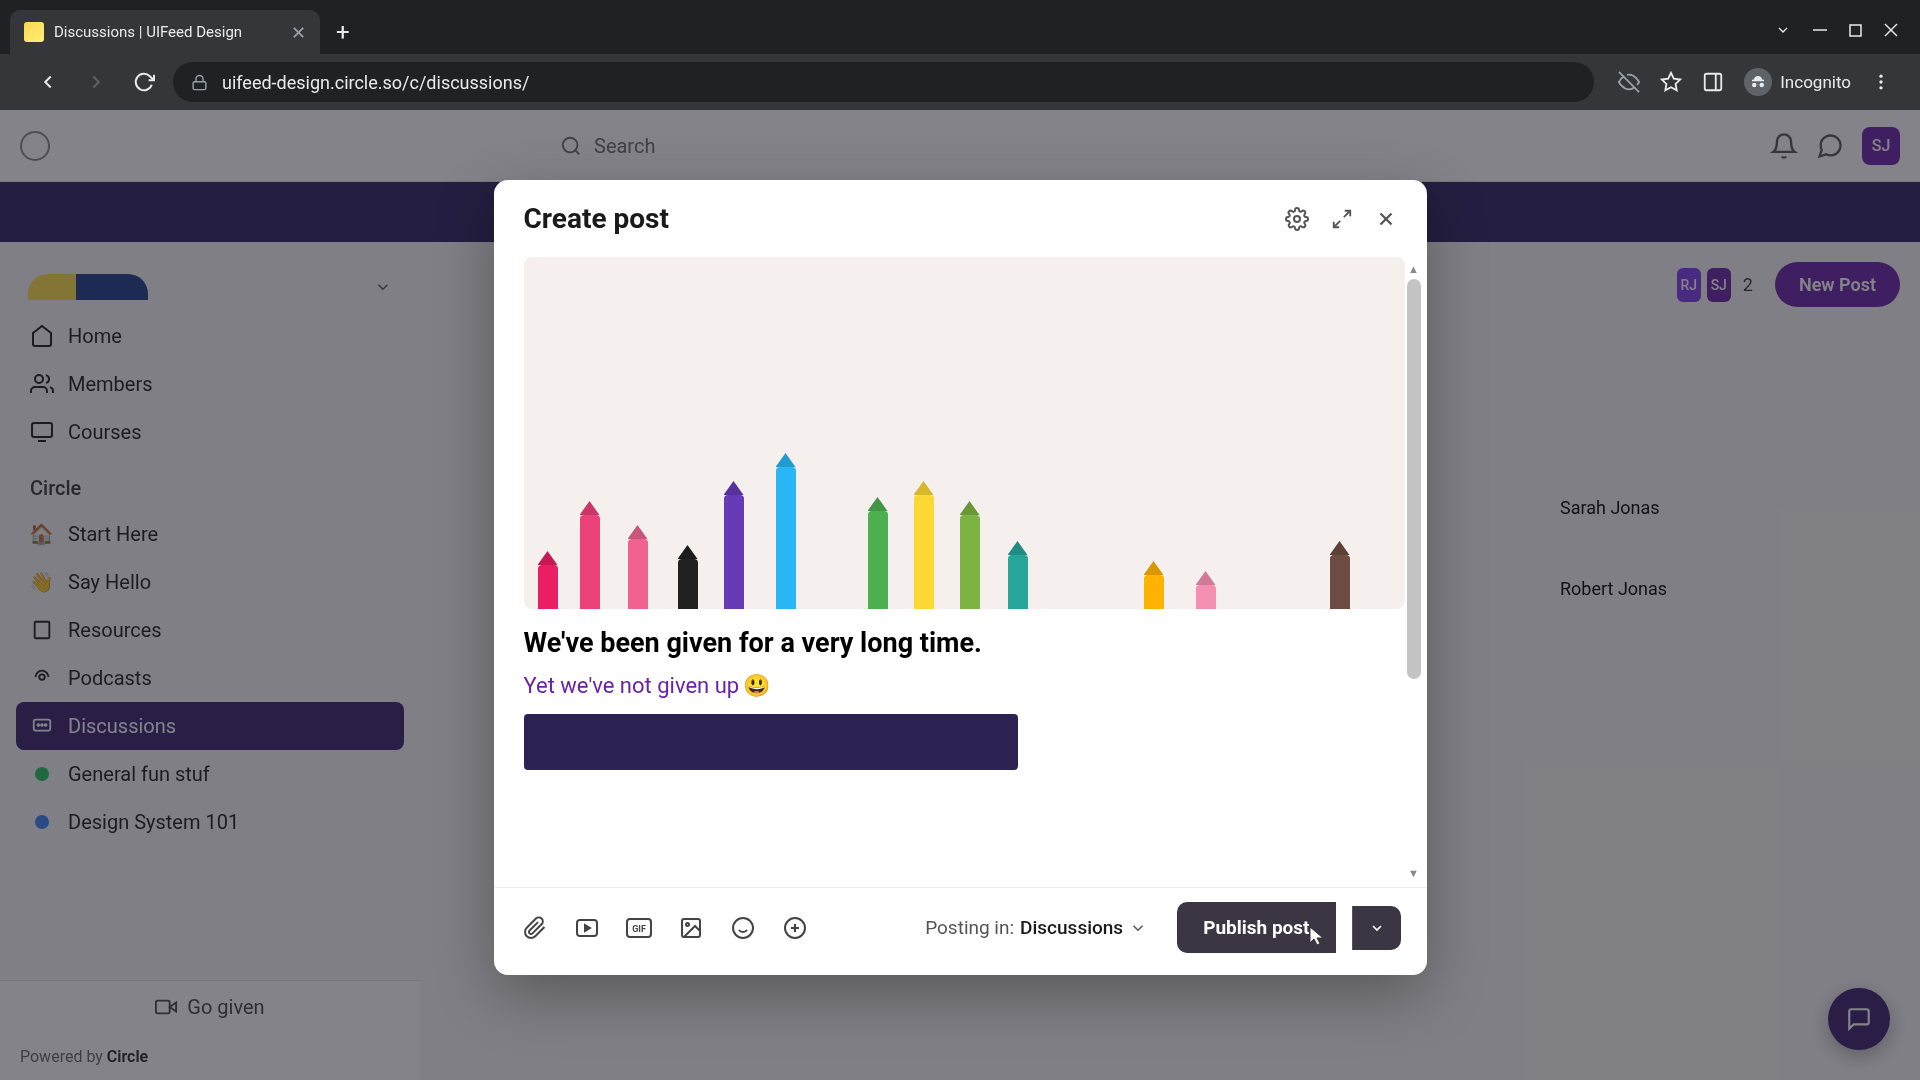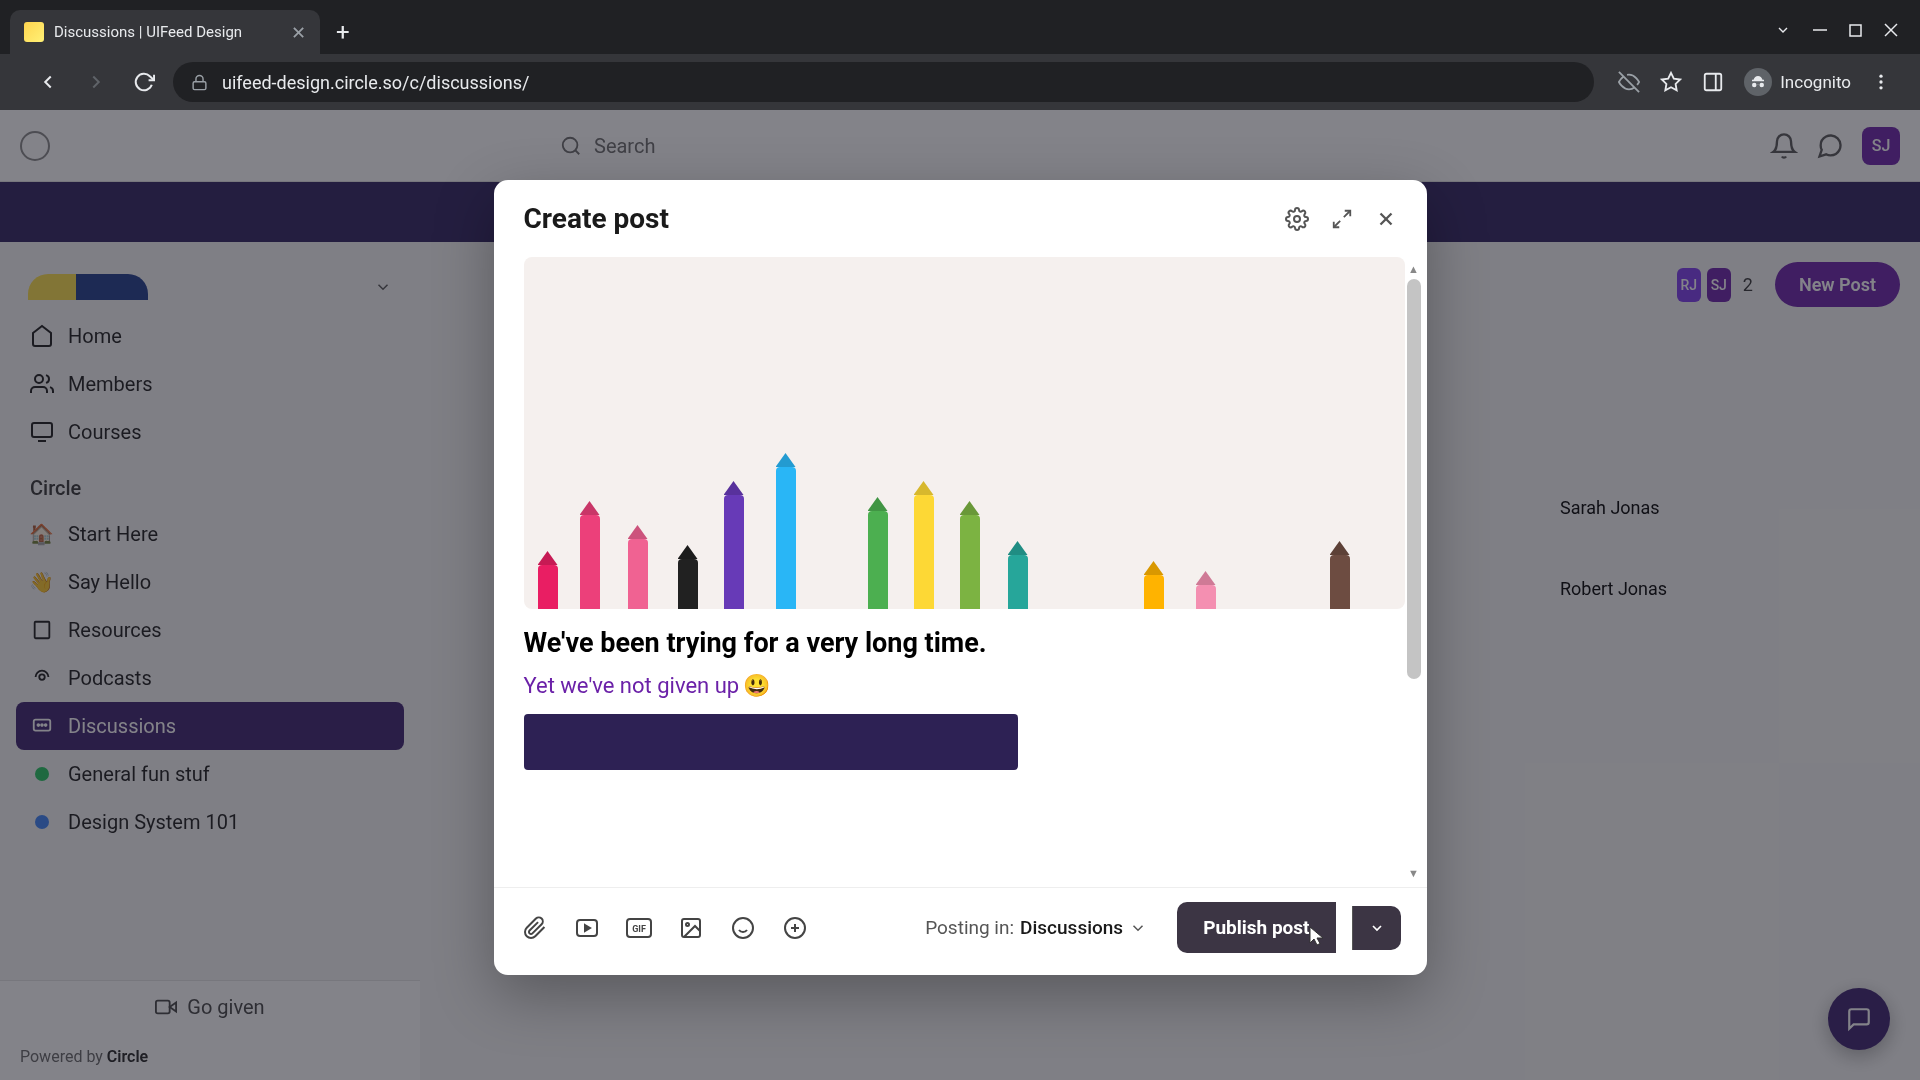--- a/index.html
+++ b/index.html
@@ -384,21 +384,21 @@
         <div class="pencil" style="left:390px;height:120px;background:#fdd835"></div>
         <div class="pencil" style="left:436px;height:100px;background:#7cb342"></div>
         <div class="pencil" style="left:484px;height:60px;background:#26a69a"></div>
         <div class="pencil" style="left:620px;height:40px;background:#ffb300"></div>
         <div class="pencil" style="left:672px;height:30px;background:#f48fb1"></div>
         <div class="pencil" style="left:806px;height:60px;background:#6d4c41"></div>
         <div class="pencil" style="left:920px;width:44px;height:260px;background:#f5d0a9"></div>
         <div style="position:absolute;left:928px;bottom:250px;width:0;height:0;border-left:14px solid transparent;border-right:14px solid transparent;border-bottom:32px solid #e53935"></div>
       </div>
 
-      <div class="post-sub">We've been trying for a very long time.</div>
+      <div class="post-sub">We've been given for a very long time.</div>
       <div class="post-link">
           <span>Yet we've not given up</span>
           <span>😃</span>
         </div>
       <div class="embed-block"></div>
 
       <div class="modal-scroll-track">
         <div class="scroll-arrow">▲</div>
         <div class="scroll-thumb"></div>
         <div style="flex:1"></div>

